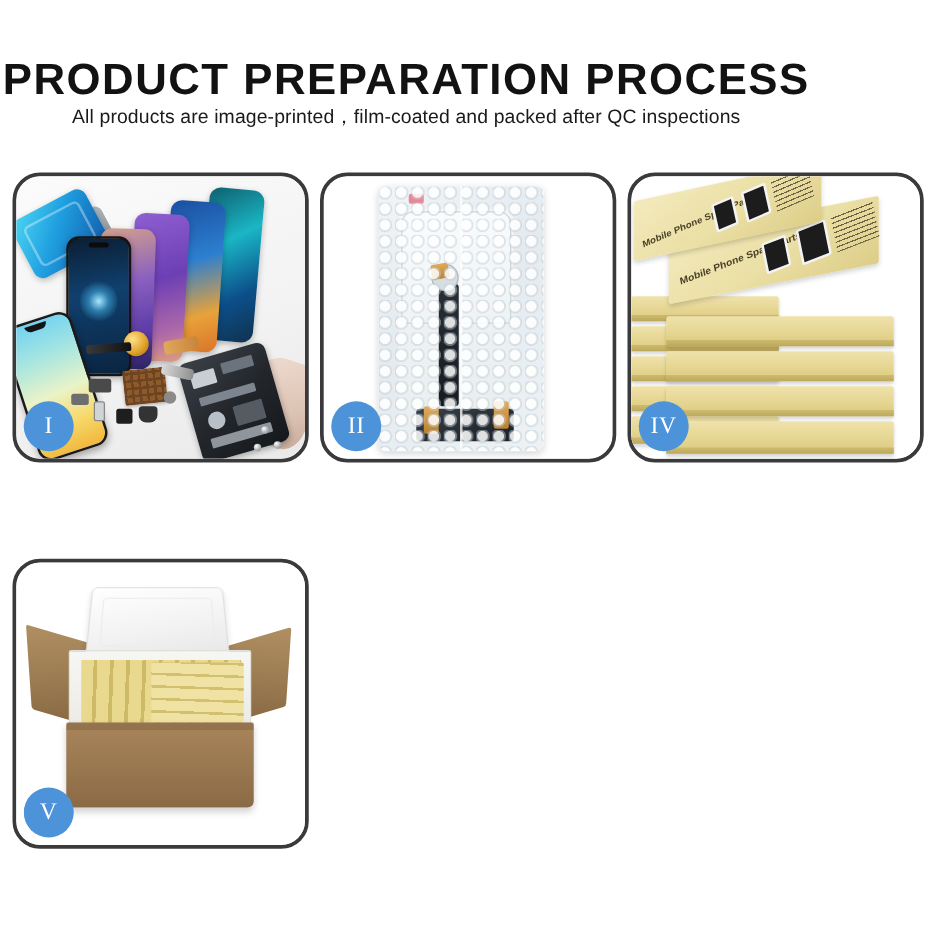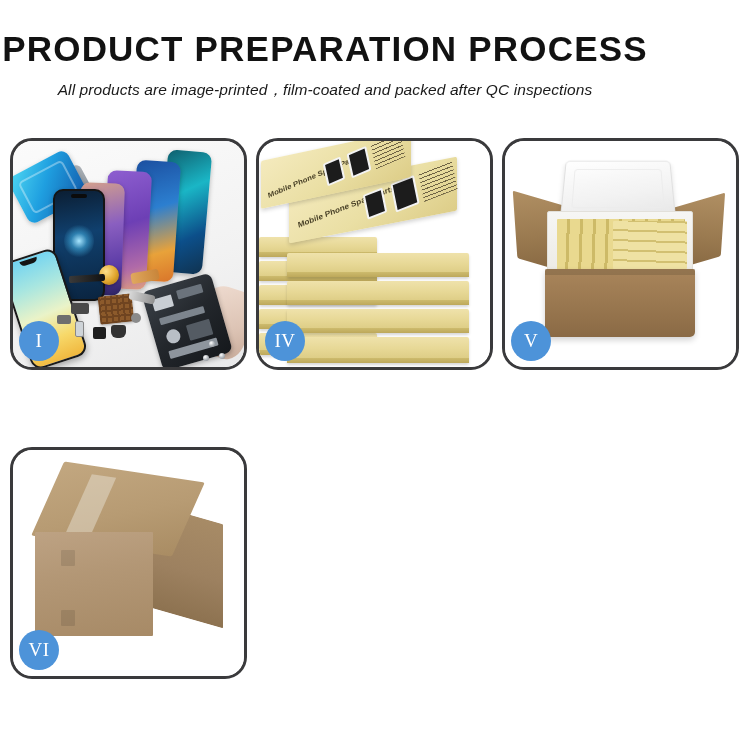--- a/index.html
+++ b/index.html
@@ -6,37 +6,35 @@
   html,body{ width:750px; height:750px; }
   body{
     background:#ffffff;
     font-family:"Liberation Sans", sans-serif;
     color:#111;
     overflow:hidden;
     position:relative;
   }
 
   
-  #header{ width:650px; padding-top:31px; text-align:center; }
+  #header{ width:650px; padding-top:46px; text-align:center; }
   #page-title{
     font-size:35px;
     font-weight:700;
     letter-spacing:1.2px;
     color:#121212;
     line-height:1.05;
     white-space:nowrap;
   }
   #page-subtitle{
-    margin-top:12px;
     font-size:15.5px;
     font-weight:400;
     color:#1a1a1a;
     letter-spacing:.1px;
     white-space:nowrap;
-    font-style:italic;
   }
 
   
   #steps-grid{
     position:absolute;
     left:10px;
     top:138px;
     width:730px;
     display:grid;
     grid-template-columns:repeat(3, 237px);
@@ -425,20 +423,37 @@
       <div class="tiny t4"></div>
       <div class="tiny t5"></div>
       <div class="tiny t6"></div>
       <div class="screw" style="left:196px; top:200px;"></div>
       <div class="screw" style="left:206px; top:212px;"></div>
       <div class="screw" style="left:190px; top:214px;"></div>
     </div>
     <div class="step-badge">I</div>
   </div>
 
+  <div class="step-panel">
+    <div class="step-photo p2">
+      <div class="bubble-bag">
+        <div class="screen-in"></div>
+        <div class="screen-glass"></div>
+        <div class="flexcable"></div>
+        <div class="ic-bottom"></div>
+        <div class="conn-gold cg1"></div>
+        <div class="conn-gold cg2"></div>
+        <div class="conn-gold cg3"></div>
+        <div class="pink-tab"></div>
+        <div class="bubbles"></div>
+        <div class="bag-seam"></div>
+      </div>
+    </div>
+    <div class="step-badge">II</div>
+  </div>
 
 
   <div class="step-panel">
     <div class="step-photo p4">
       <div class="stack">
 
         <div class="kbox" style="left:0px; top:96px; width:118px; height:20px;">
             <span class="edge"></span>
           </div>
         <div class="kbox" style="left:0px; top:120px; width:118px; height:20px;">
@@ -492,26 +507,14 @@
       <div class="flap-r"></div>
       <div class="foam-lid"></div>
       <div class="carton-inner"></div>
       <div class="ybars"></div>
       <div class="ybars2"></div>
       <div class="carton-front"></div>
     </div>
     <div class="step-badge">V</div>
   </div>
 
-  <div class="step-panel">
-    <div class="step-photo p6">
-      <div class="c-shine"></div>
-      <div class="c-side"></div>
-      <div class="c-top"></div>
-      <div class="c-tape"></div>
-      <div class="c-front"></div>
-      <div class="c-seam"></div>
-      <div class="c-seam2"></div>
-    </div>
-    <div class="step-badge">VI</div>
-  </div>
 
 </div>
 
 </body></html>

